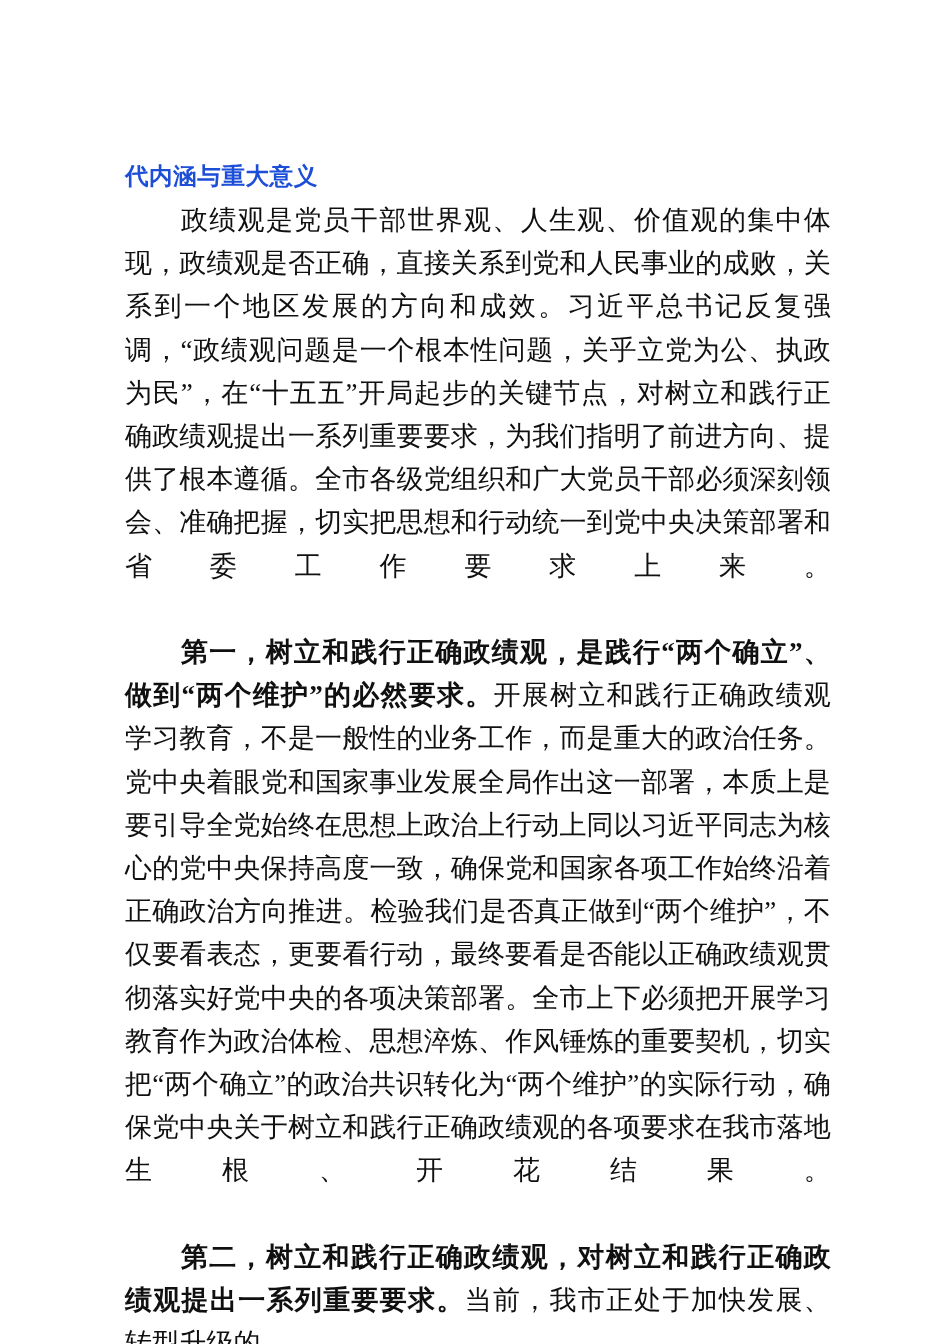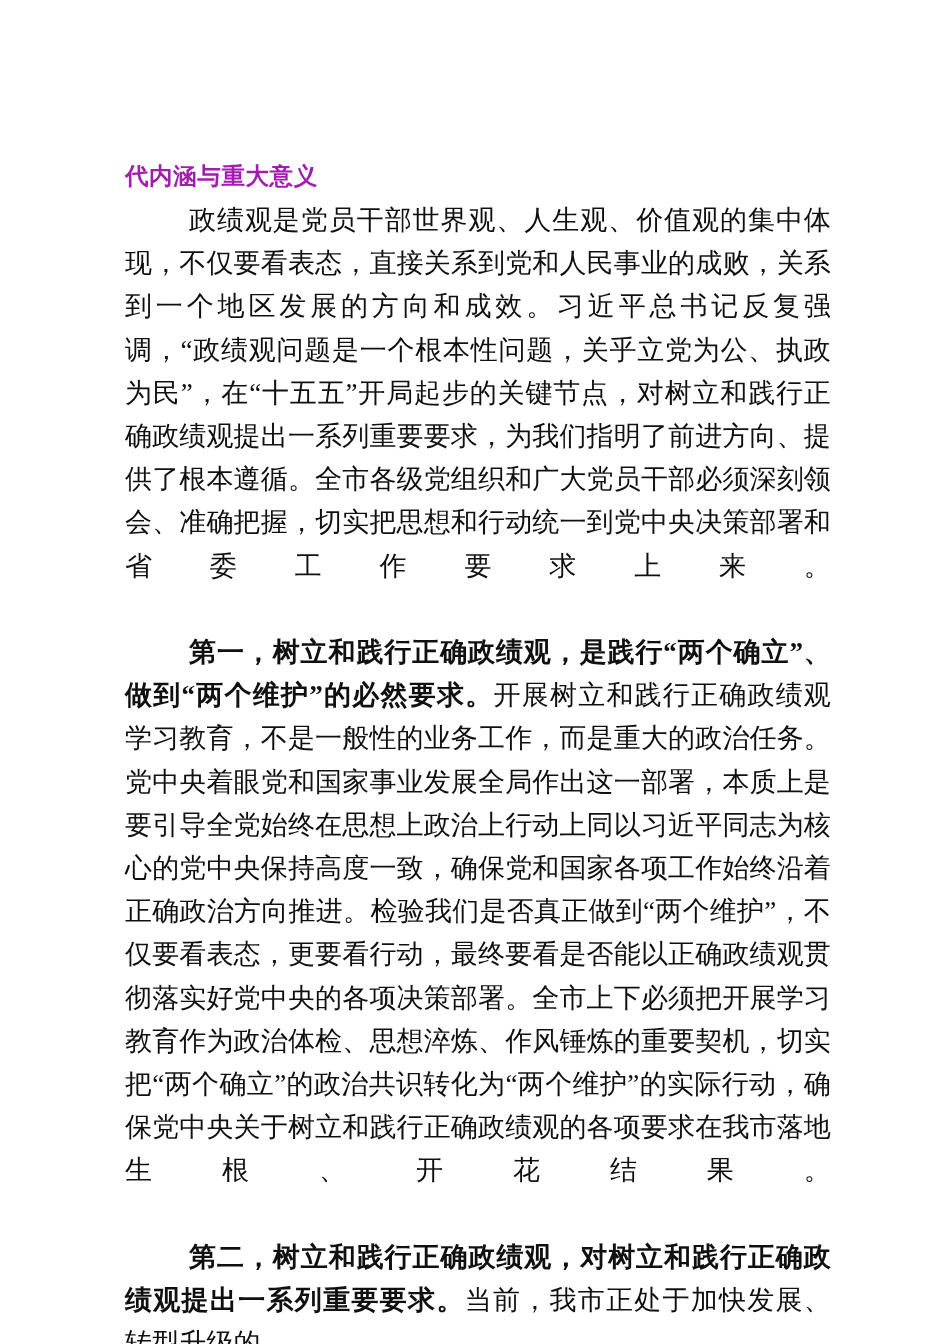--- a/index.html
+++ b/index.html
@@ -23,61 +23,60 @@
     left: 125px;
     top: 155px;
     width: 706px;
   }
   .doc-heading {
     font-family: "DejaVu Sans", "Liberation Sans", sans-serif;
     font-weight: bold;
     font-size: 23.5px;
     line-height: 43px;
     letter-spacing: 0.6px;
-    color: #a21caf;
+    color: #1d4ed8;
     margin: 0 0 1px 0;
     white-space: nowrap;
   }
   .para {
     font-family: "Liberation Serif", "DejaVu Serif", serif;
     font-size: 27px;
     line-height: 43.2px;
     color: #101010;
     margin: 0;
     text-align: justify;
     text-justify: inter-ideograph;
     text-indent: 56px;
     letter-spacing: 0.15px;
     -webkit-font-smoothing: none;
   }
   .para > .lead {
     font-weight: bold;
     letter-spacing: 0.2px;
-    margin-left: 8px;
   }
   
   .para::after {
     content: "";
     display: inline-block;
     width: 100%;
   }
   .para.nojust::after {
     display: none;
   }
 </style>
 </head>
 <body>
 
 <div class="page">
   <div class="content">
 
     <h1 class="doc-heading">代内涵与重大意义</h1>
 
     <p class="para">
-      <span class="lead"></span><span>政绩观是党员干部世界观、人生观、价值观的集中体现，不仅要看表态，直接关系到党和人民事业的成败，关系到一个地区发展的方向和成效。习近平总书记反复强调，“政绩观问题是一个根本性问题，关乎立党为公、执政为民”，在“十五五”开局起步的关键节点，对树立和践行正确政绩观提出一系列重要要求，为我们指明了前进方向、提供了根本遵循。全市各级党组织和广大党员干部必须深刻领会、准确把握，切实把思想和行动统一到党中央决策部署和省委工作要求上来。</span>
+      <span class="lead"></span><span>政绩观是党员干部世界观、人生观、价值观的集中体现，政绩观是否正确，直接关系到党和人民事业的成败，关系到一个地区发展的方向和成效。习近平总书记反复强调，“政绩观问题是一个根本性问题，关乎立党为公、执政为民”，在“十五五”开局起步的关键节点，对树立和践行正确政绩观提出一系列重要要求，为我们指明了前进方向、提供了根本遵循。全市各级党组织和广大党员干部必须深刻领会、准确把握，切实把思想和行动统一到党中央决策部署和省委工作要求上来。</span>
     </p>
 
     <p class="para">
       <span class="lead">第一，树立和践行正确政绩观，是践行“两个确立”、做到“两个维护”的必然要求。</span><span>开展树立和践行正确政绩观学习教育，不是一般性的业务工作，而是重大的政治任务。党中央着眼党和国家事业发展全局作出这一部署，本质上是要引导全党始终在思想上政治上行动上同以习近平同志为核心的党中央保持高度一致，确保党和国家各项工作始终沿着正确政治方向推进。检验我们是否真正做到“两个维护”，不仅要看表态，更要看行动，最终要看是否能以正确政绩观贯彻落实好党中央的各项决策部署。全市上下必须把开展学习教育作为政治体检、思想淬炼、作风锤炼的重要契机，切实把“两个确立”的政治共识转化为“两个维护”的实际行动，确保党中央关于树立和践行正确政绩观的各项要求在我市落地生根、开花结果。</span>
     </p>
 
     <p class="para nojust">
       <span class="lead">第二，树立和践行正确政绩观，对树立和践行正确政绩观提出一系列重要要求。</span><span>当前，我市正处于加快发展、转型升级的</span>
     </p>
 

